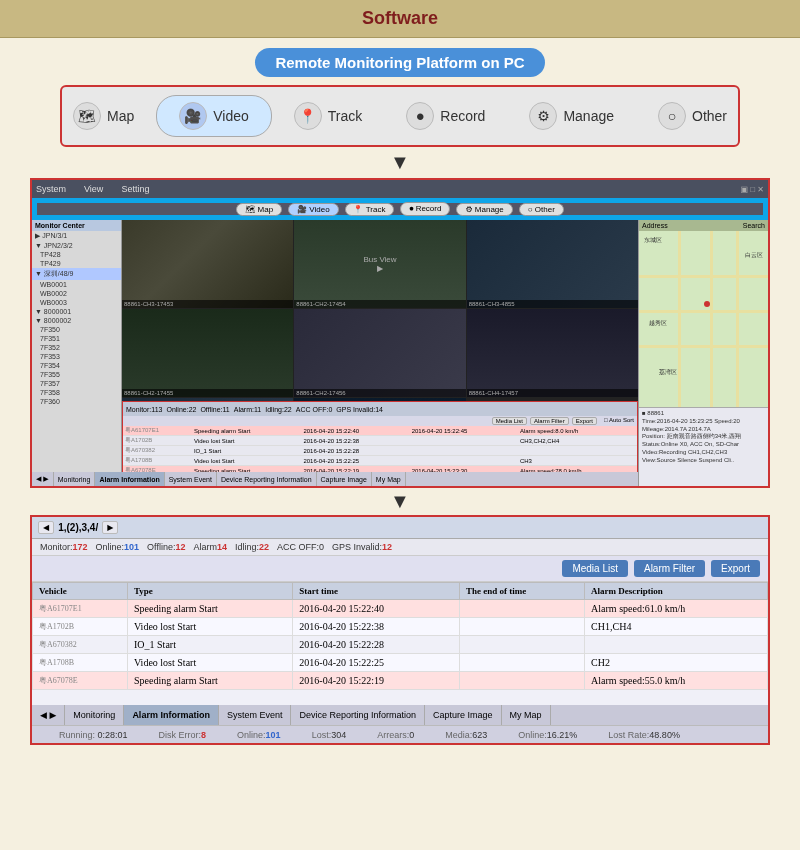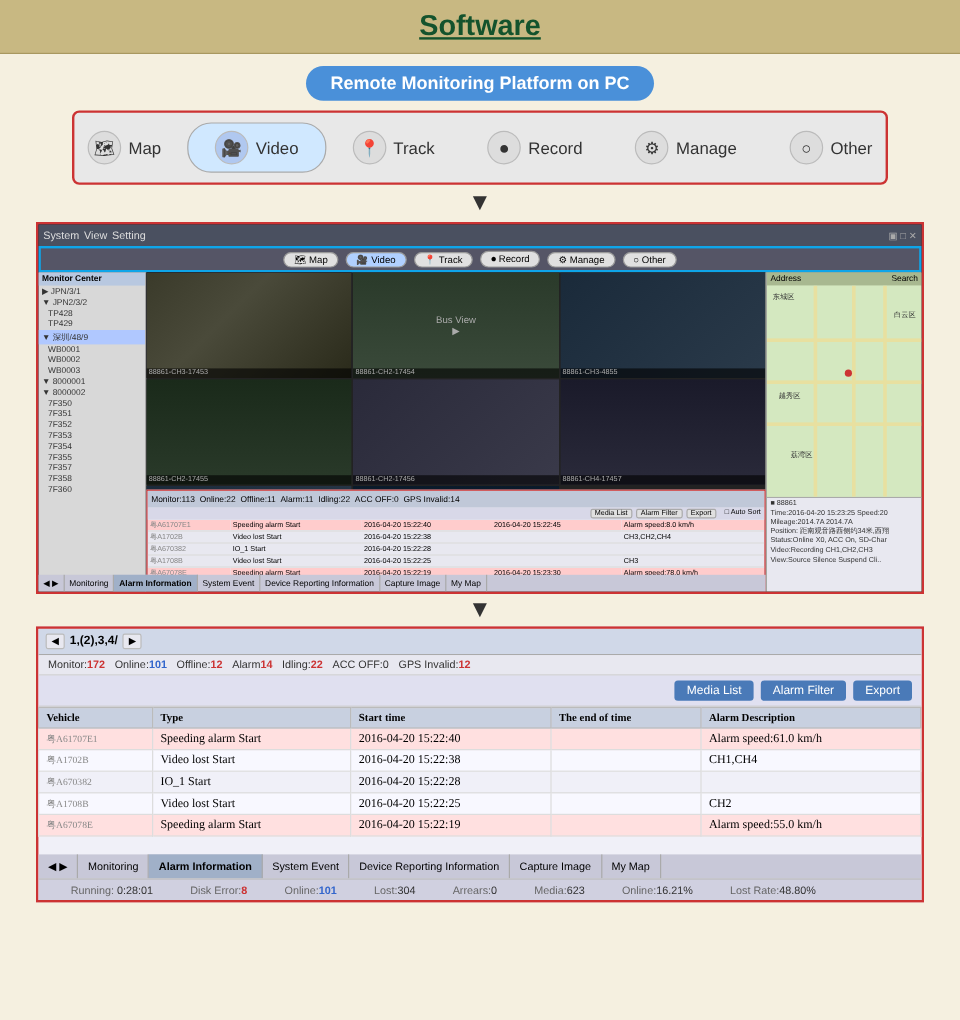--- a/index.html
+++ b/index.html
@@ -13,24 +13,23 @@
     }
 
     
     .header {
       background: #c8b882;
       text-align: center;
       padding: 8px 0;
       border-bottom: 1px solid #a89860;
     }
     .header-title {
-      font-size: 24px;
+      font-size: 18px;
       font-weight: bold;
-      color: #14532d;
-      text-decoration: underline;
+      color: #7f1d1d;
     }
 
     
     .subtitle-area {
       text-align: center;
       padding: 10px 0 8px;
     }
     .subtitle-box {
       display: inline-block;
       background: #4a90d9;
@@ -102,39 +101,39 @@
       position: relative;
     }
 
     
     .ss-topbar {
       background: #4a5060;
       height: 18px;
       display: flex;
       align-items: center;
       padding: 0 4px;
-      gap: 4px;
+      gap: 18px;
       font-size: 9px;
       color: #ccc;
     }
     .ss-menu-item {
       color: #ddd;
       font-size: 9px;
       cursor: pointer;
     }
 
     
     .ss-nav {
       background: #555566;
       height: 22px;
       display: flex;
       align-items: center;
       justify-content: center;
       gap: 6px;
-      border: 2px solid #0ea5e9;
+      border: 5px solid #0ea5e9;
     }
     .ss-nav-btn {
       background: #e0e0e0;
       border: 1px solid #999;
       border-radius: 10px;
       padding: 1px 8px;
       font-size: 8px;
       cursor: pointer;
       display: flex;
       align-items: center;

